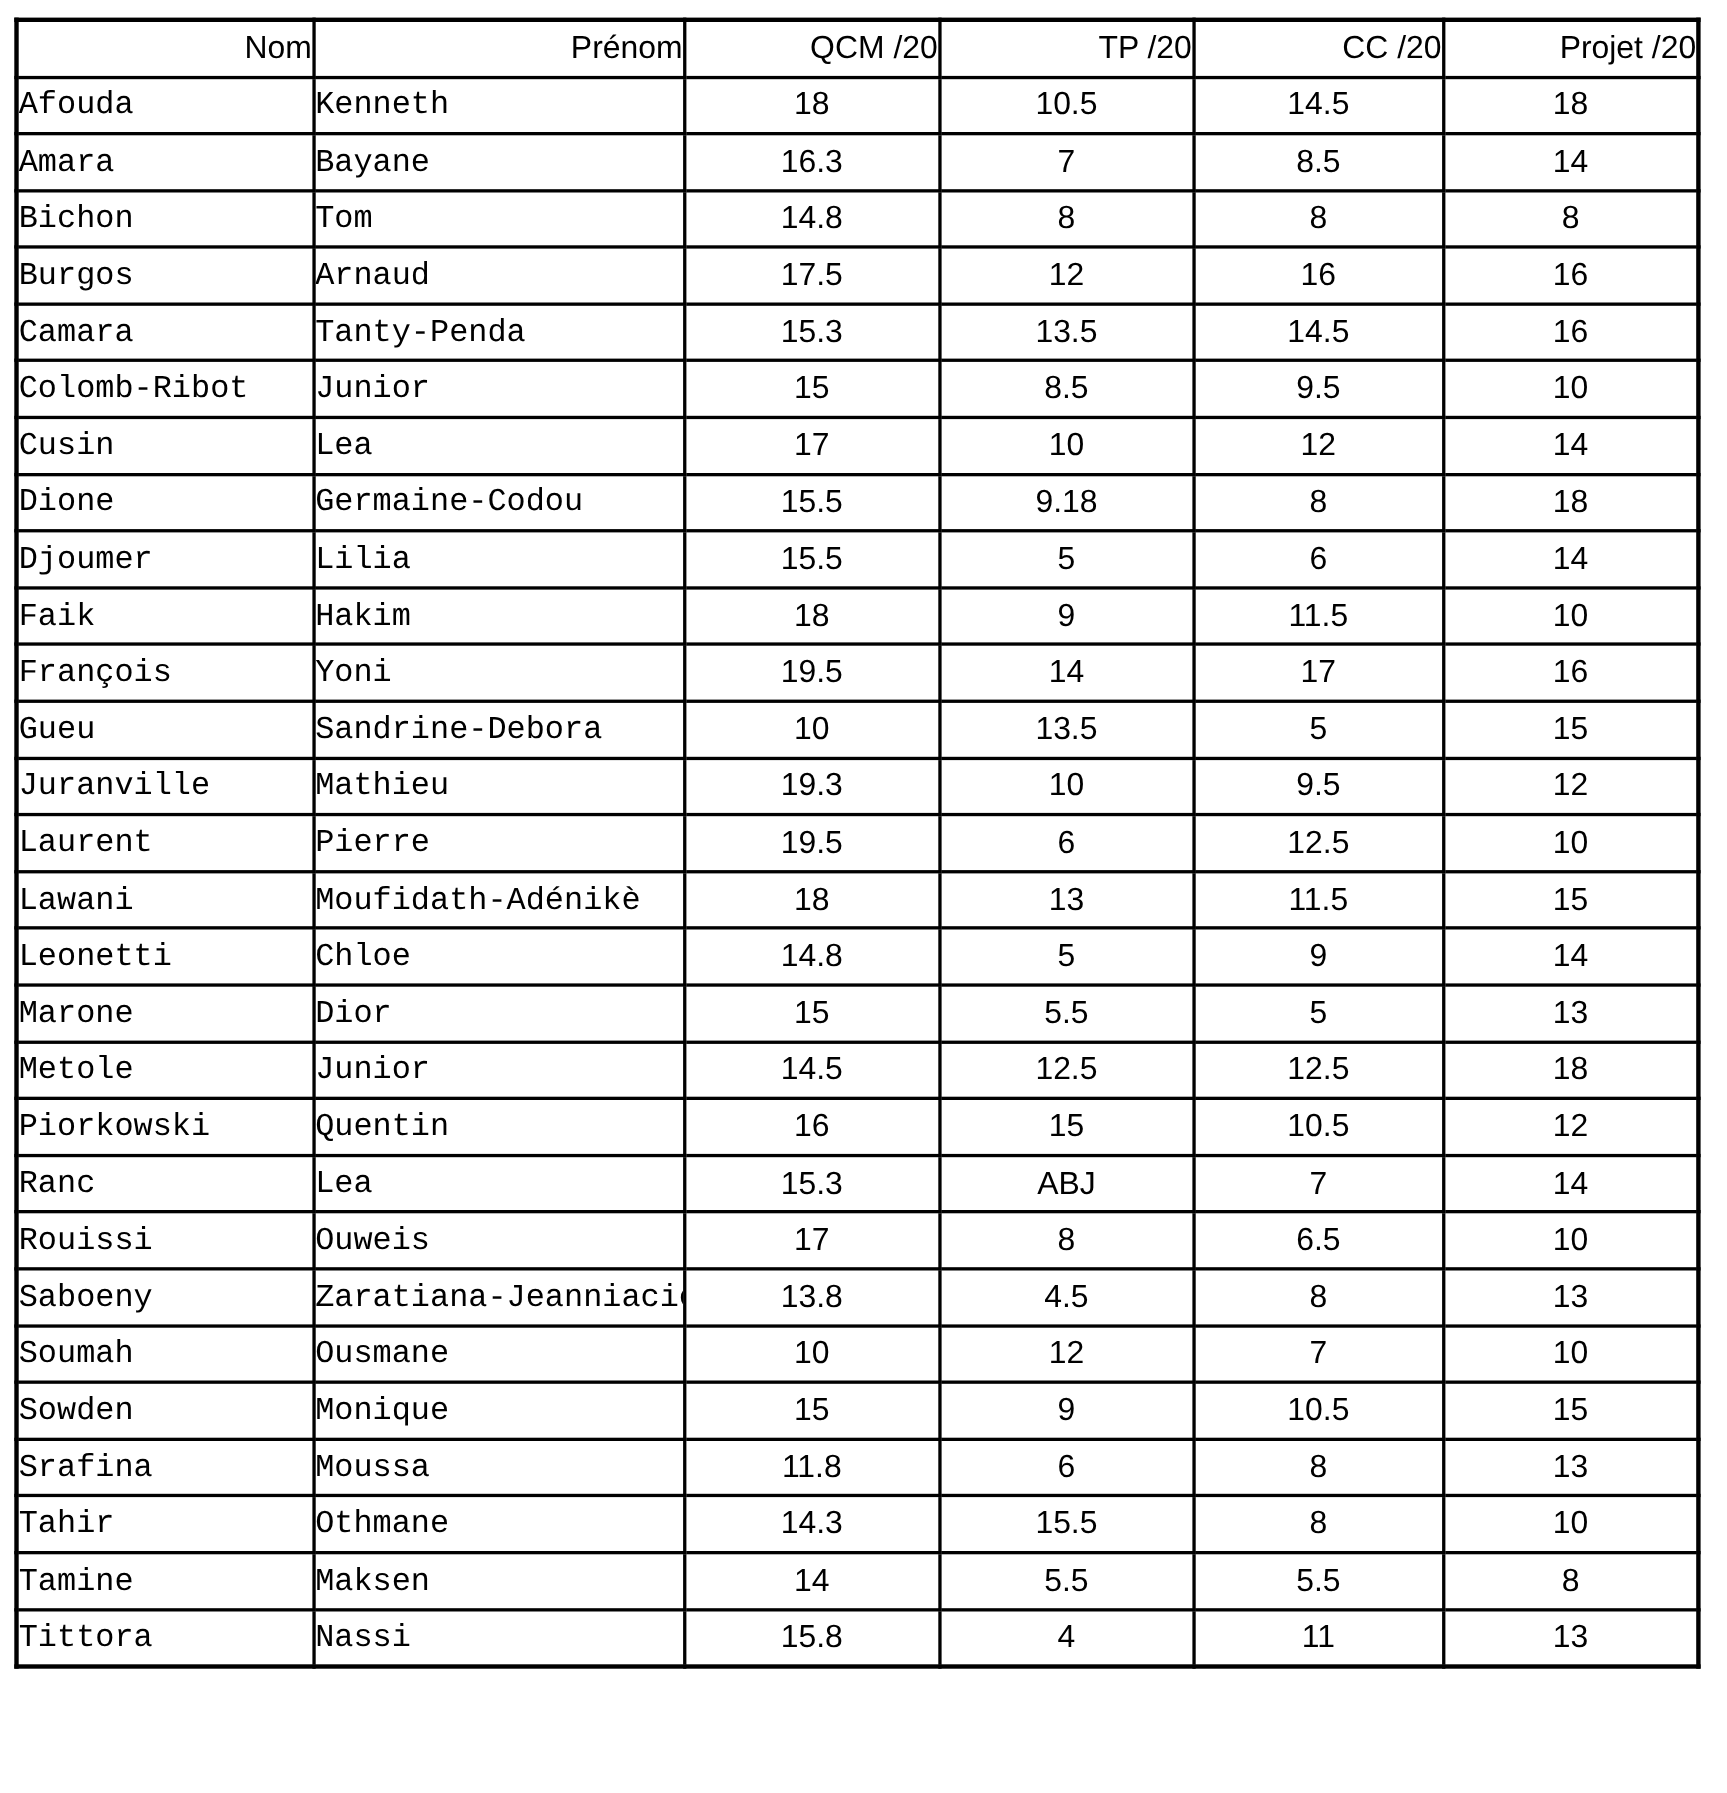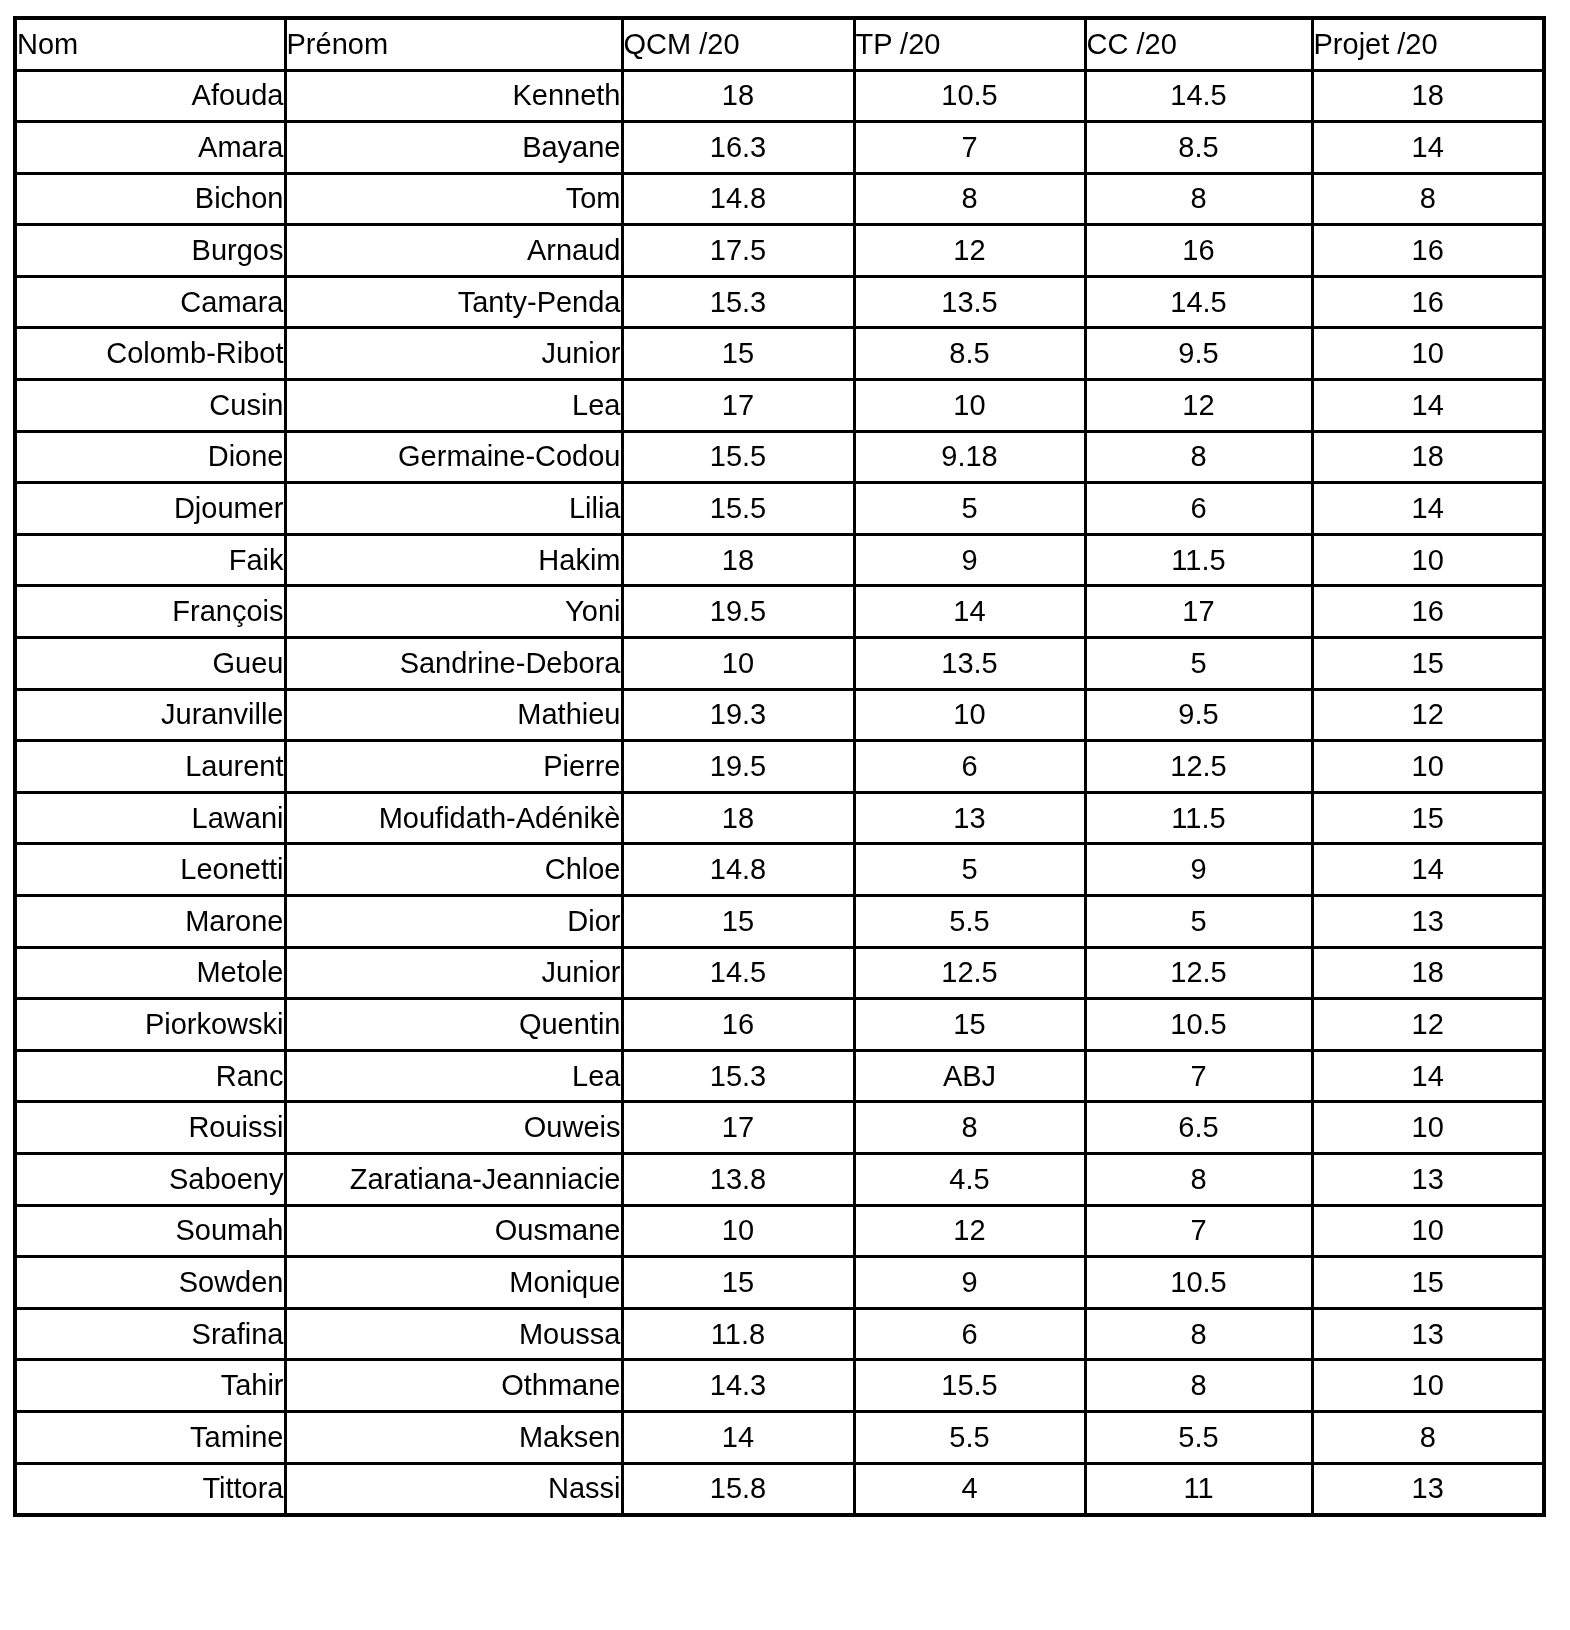--- a/index.html
+++ b/index.html
@@ -32,24 +32,25 @@
     font-weight: normal;
     line-height: 1;
     padding: 0;
     overflow: hidden;
     white-space: nowrap;
     background: #ffffff;
     vertical-align: middle;
   }
   table.grades thead tr { height: 52px; }
   table.grades tbody tr { height: 51.6px; }
-  table.grades th { text-align: left; }
+  table.grades th { text-align: right; }
   td.cell-text {
-    text-align: right;
+    text-align: left;
     padding-left: 9px;
+    font-family: Liberation Mono, monospace;
   }
   td.cell-num {
     text-align: center;
   }
 </style>
 </head>
 <body>
 
 <div class="page">
   <table class="grades">

